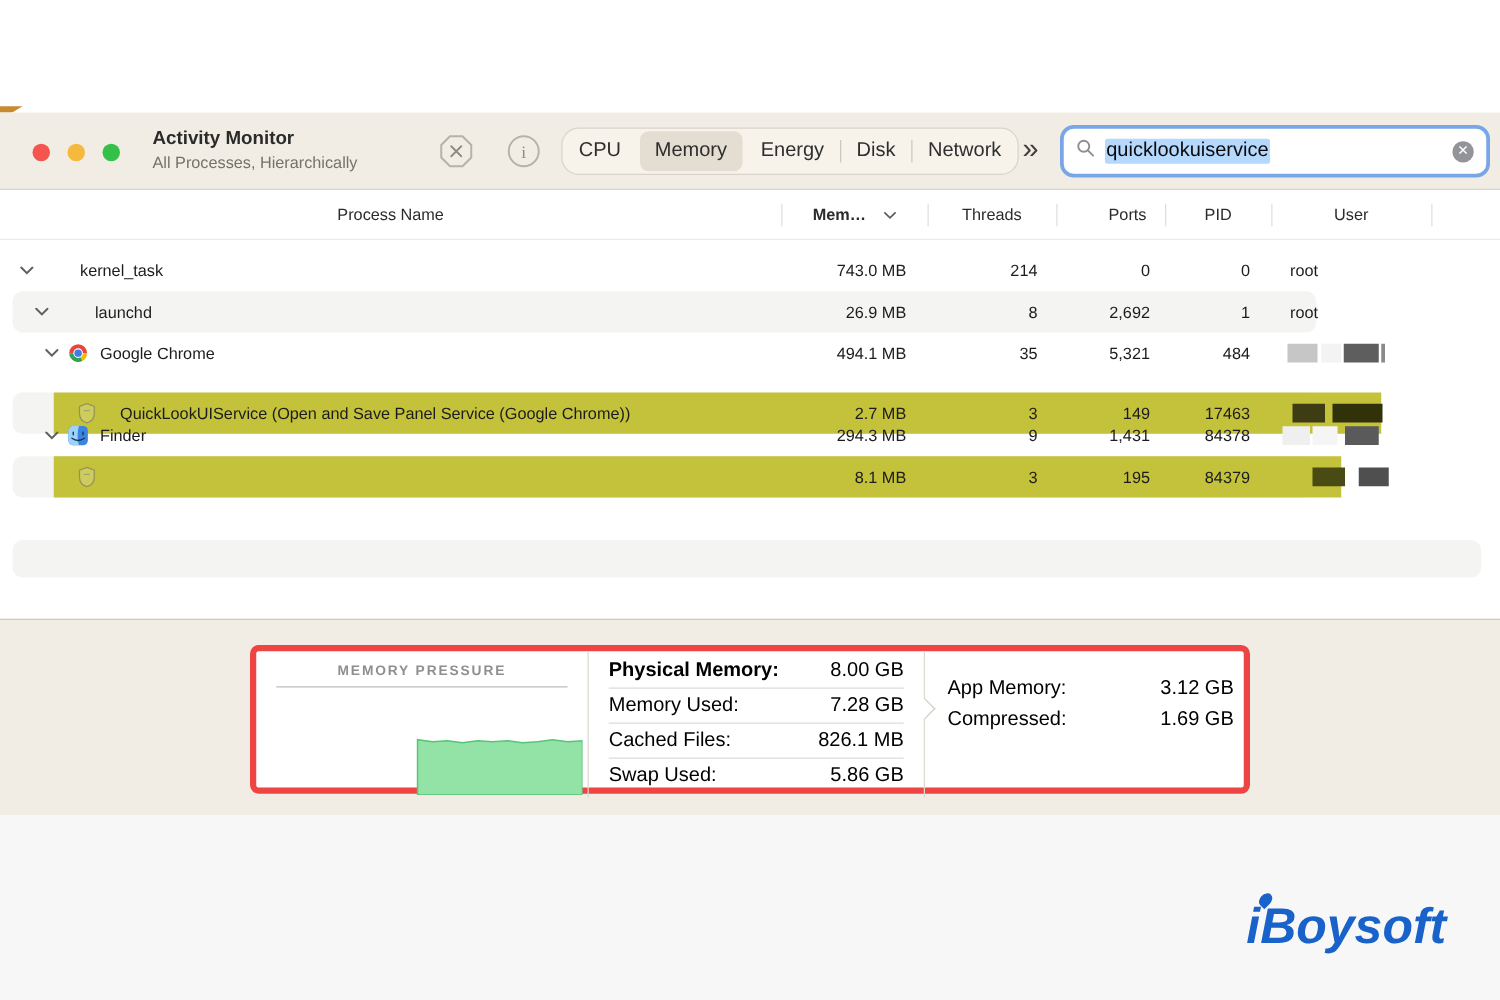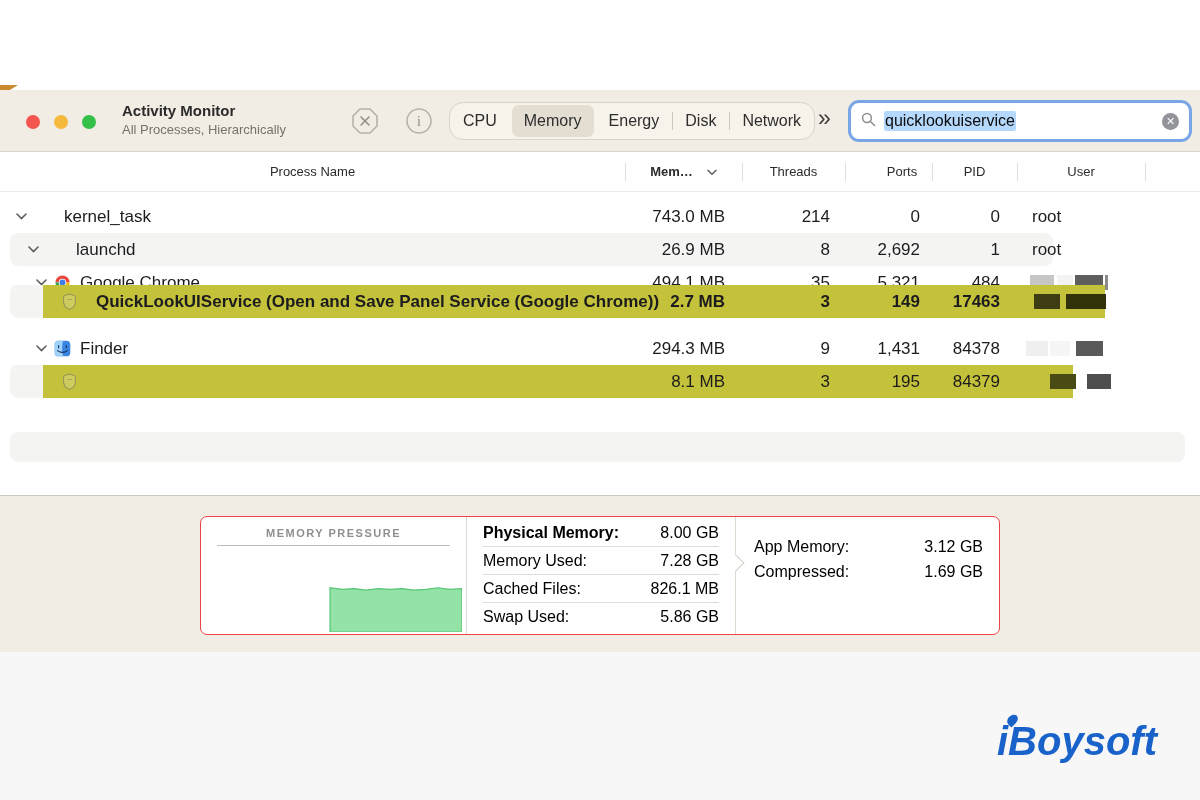--- a/index.html
+++ b/index.html
@@ -32,32 +32,32 @@
   .search .clear { margin-left:auto; width:17px; height:17px; border-radius:50%; background:#93939a; color:#fff; font-size:11px; line-height:17px; text-align:center; flex:0 0 17px; }
 
   
   .thead { position:absolute; left:0; top:62px; width:1200px; height:40px; background:#fff; border-bottom:1px solid #ebebeb; font-size:13px; color:#2b2b2b; }
   .hcell { position:absolute; top:0; height:40px; line-height:40px; text-align:center; }
   .hdiv { position:absolute; top:11px; width:1px; height:18px; background:#dfdfdf; }
   #h-mem { display:flex; align-items:center; justify-content:center; gap:14px; font-weight:bold; }
 
   
   .rowsbox { position:absolute; left:0; top:102px; width:1200px; height:310px; }
-  .row { position:absolute; left:0; width:1068px; height:33px; font-size:17px; color:#1c1c1e; }
+  .row { position:absolute; left:0; width:1068px; height:33px; font-size:13px; color:#1c1c1e; }
   .row-bg { position:absolute; left:10px; right:15px; top:0; bottom:0; background:#f4f4f2; border-radius:8px; }
   .row-hl { position:absolute; left:43px; top:0; bottom:0; background:#c4c13a; }
   .cell { position:absolute; top:0; height:33px; line-height:33px; white-space:nowrap; }
   .cell.num { text-align:right; }
   .cell.ic { display:flex; align-items:center; height:33px; }
   .redact { position:absolute; top:9px; height:15px; }
   .emptyrow { position:absolute; left:10px; top:342px; width:1175px; height:30px; background:#f4f4f2; border-radius:8px; }
 
   
   .footer { position:absolute; left:0; top:405px; width:1200px; height:157px; background:#f2ede4; border-top:1px solid #cdc9c0; }
-  .panel { position:absolute; left:200px; top:20px; width:800px; height:119px; background:#fff; border:1px solid #ef4444; border-radius:7px; }
+  .panel { position:absolute; left:200px; top:20px; width:800px; height:119px; background:#fff; border:5px solid #ef4444; border-radius:7px; }
   .fp { position:absolute; top:0; height:117px; }
   .fp-left { left:0; width:265px; }
   .fp-mid { left:265px; width:270px; border-left:1px solid #ddd9d0; border-right:1px solid #ddd9d0; padding:2px 16px 4px; display:flex; flex-direction:column; }
   .fp-right { left:535px; width:265px; padding:17px 18px 8px; display:flex; flex-direction:column; }
   .mp-title { text-align:center; font-size:11px; font-weight:bold; color:#8f8f8f; letter-spacing:1.5px; margin-top:10px; }
   .mp-rule { margin:6px 16px 0; border-top:1px solid #bdbdbd; }
   .mp-chart { position:absolute; left:12px; right:4px; top:36px; bottom:2px; }
   .stat-row { flex:1; display:flex; align-items:center; justify-content:space-between; font-size:16px; color:#000; }
   .fp-mid .stat-row { border-bottom:1px solid #dcdcdc; }
   .fp-mid .stat-row:last-child { border-bottom:none; }
@@ -188,21 +188,21 @@
           <span class="cell" style="left: 80px;">Google Chrome</span>
           <span class="cell num" style="left: 625px; width: 100px;">494.1 MB</span>
           <span class="cell num" style="left: 730px; width: 100px;">35</span>
           <span class="cell num" style="left: 820px; width: 100px;">5,321</span>
           <span class="cell num" style="left: 900px; width: 100px;">484</span>
           <div class="redact" style="left: 1030px; width: 24px; background: rgb(198, 198, 198);"></div>
           <div class="redact" style="left: 1057px; width: 16px; background: rgb(243, 243, 243);"></div>
           <div class="redact" style="left: 1075px; width: 28px; background: rgb(94, 94, 94);"></div>
           <div class="redact" style="left: 1105px; width: 3px; background: rgb(138, 138, 138);"></div>
         </div>
-        <div class="row" style="top: 93px; font-weight: bold;">
+        <div class="row" style="top: 122px;">
           <div class="row-bg"></div>
           <div class="row-hl" style="width: 1062px;"></div>
           <span class="cell ic" style="left: 60px;">
             <svg width="19" height="19" viewBox="0 0 24 24">
               <path d="M12 2.5 L19.5 5.2 V12 C19.5 17.2 16.3 20.6 12 21.8 C7.7 20.6 4.5 17.2 4.5 12 V5.2 Z" fill="rgba(255,255,255,0.18)" stroke="#97945a" stroke-width="1.3"></path>
               <path d="M9.5 9.5 L14.5 9.5" stroke="#a7a468" stroke-width="1.2" stroke-linecap="round"></path>
             </svg>
           </span>
           <span class="cell" style="left: 96px;">QuickLookUIService (Open and Save Panel Service (Google Chrome))</span>
           <span class="cell num" style="left: 625px; width: 100px;">2.7 MB</span>

